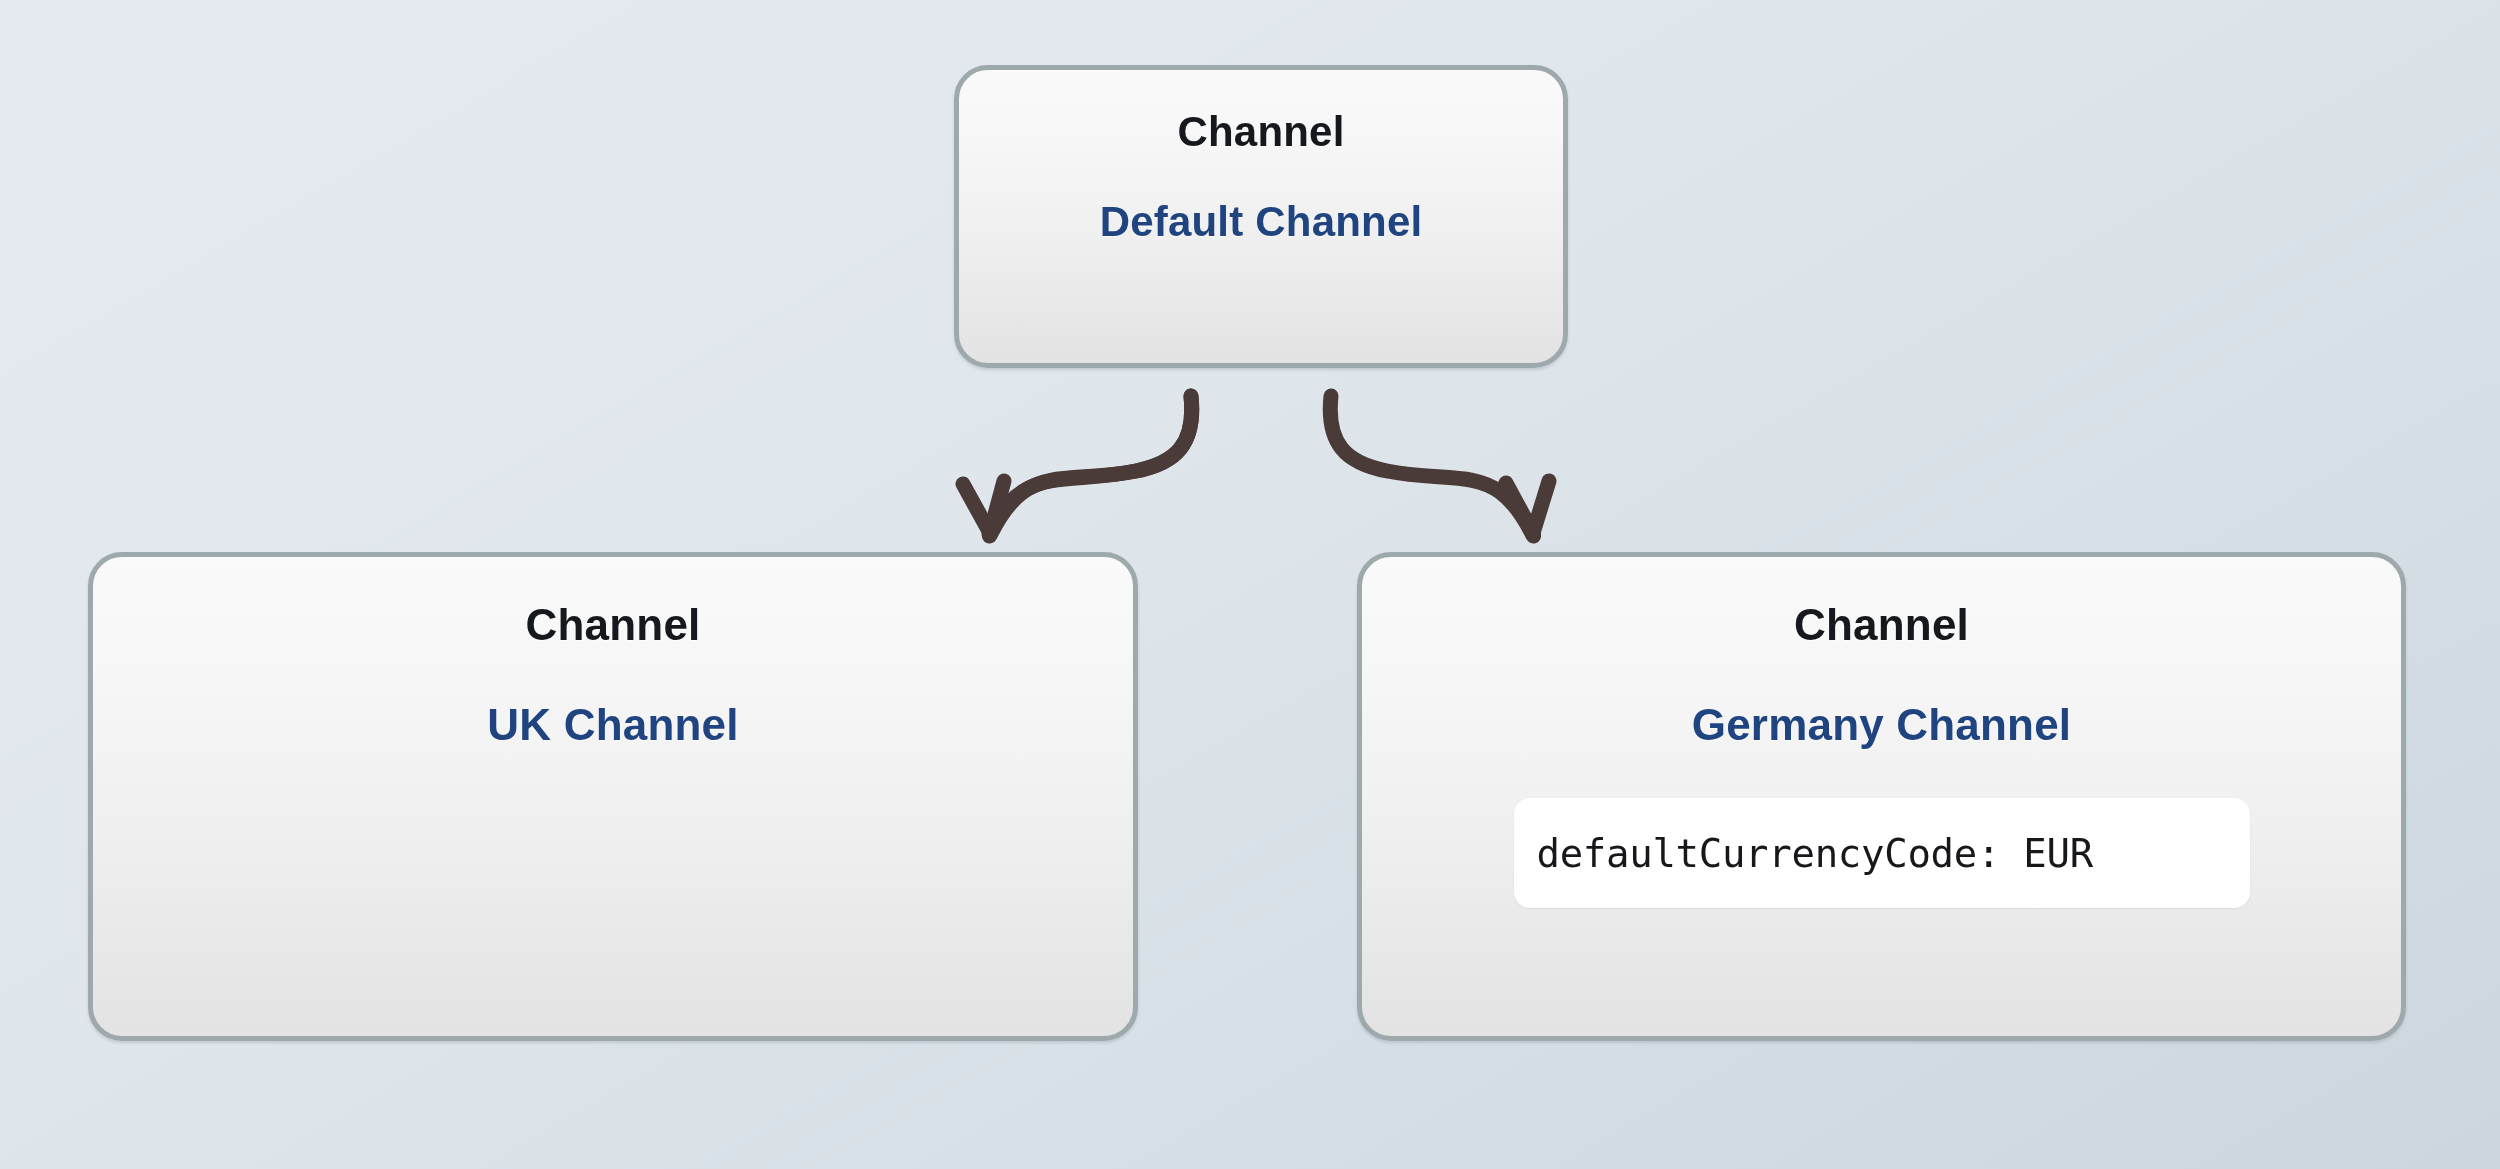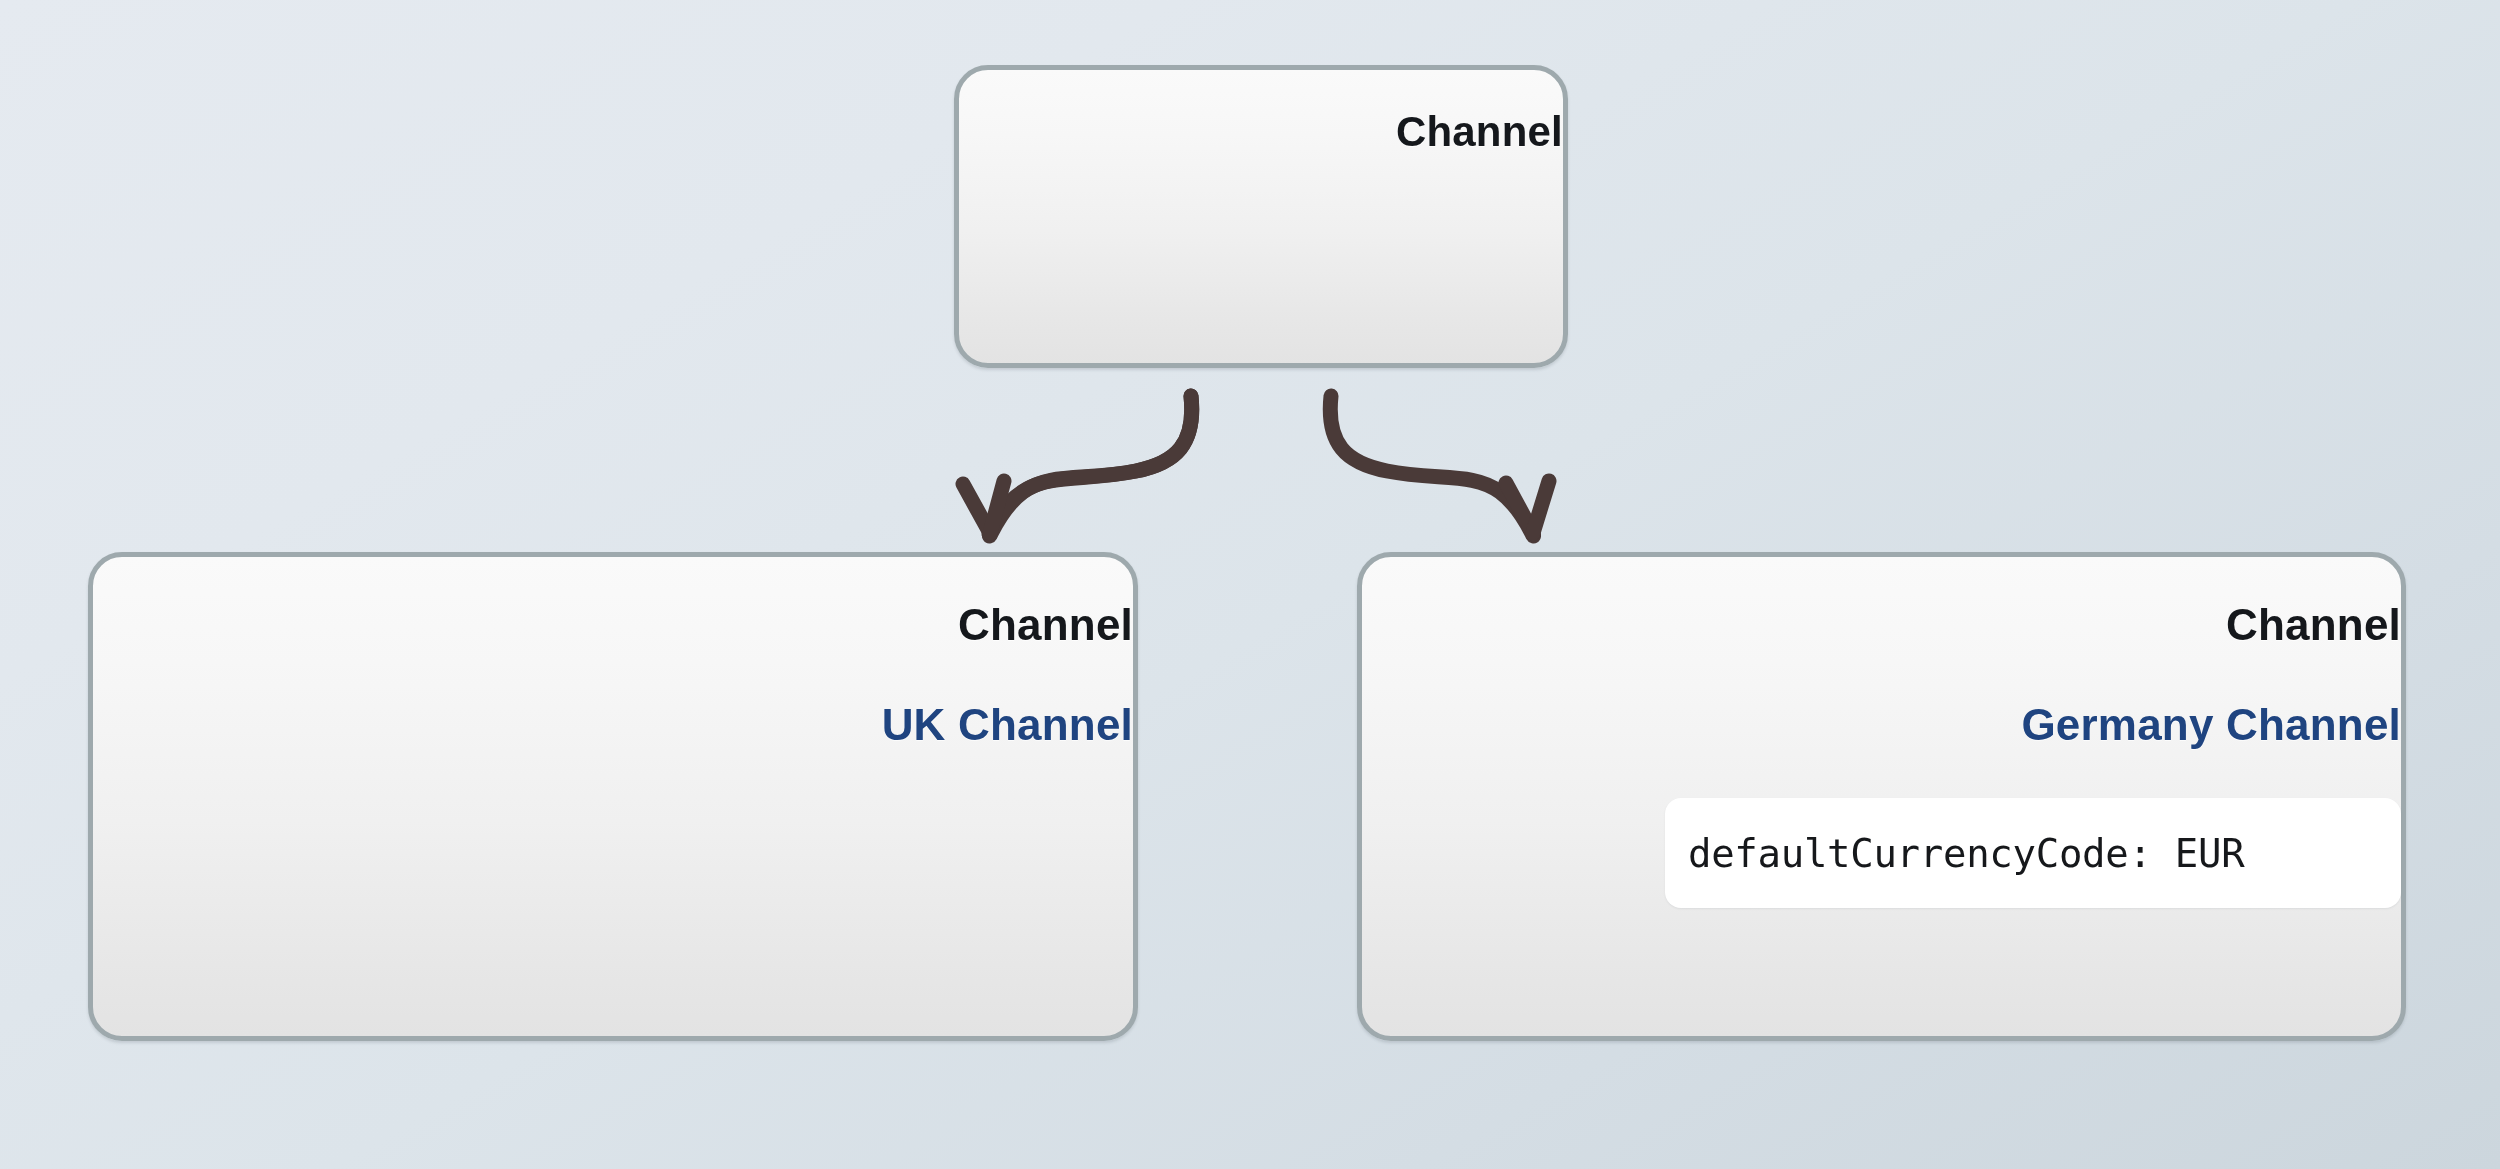--- a/index.html
+++ b/index.html
@@ -31,21 +31,21 @@
 
   .node {
     position: absolute;
     box-sizing: border-box;
     border: 5px solid #9ea9ad;
     border-radius: 34px;
     background: linear-gradient(180deg, #fafafa 0%, #f7f7f7 22%, #f0f0f0 55%, #e7e7e7 85%, #e3e3e3 100%);
     box-shadow: 0 2px 3px rgba(70,85,95,0.18);
     display: flex;
     flex-direction: column;
-    align-items: flex-end;
+    align-items: center;
   }
 
   #node-root {
     left: 954px;
     top: 65px;
     width: 614px;
     height: 303px;
     justify-content: flex-start;
   }
 
@@ -138,20 +138,21 @@
                  C 1437 481 1473 472 1500 492
                  C 1527 512 1536 548 1533 532"></path>
         <path d="M 1533 533 L 1506 483"></path>
         <path d="M 1533 533 L 1549 481"></path>
       </g>
     </g>
   </svg>
 
   <div class="node root" id="node-root">
     <div class="node-type">Channel</div>
+    <div class="node-name">Default Channel</div>
   </div>
 
   <div class="node child" id="node-uk">
     <div class="node-type">Channel</div>
     <div class="node-name">UK Channel</div>
   </div>
 
   <div class="node child" id="node-de">
     <div class="node-type">Channel</div>
     <div class="node-name">Germany Channel</div>

